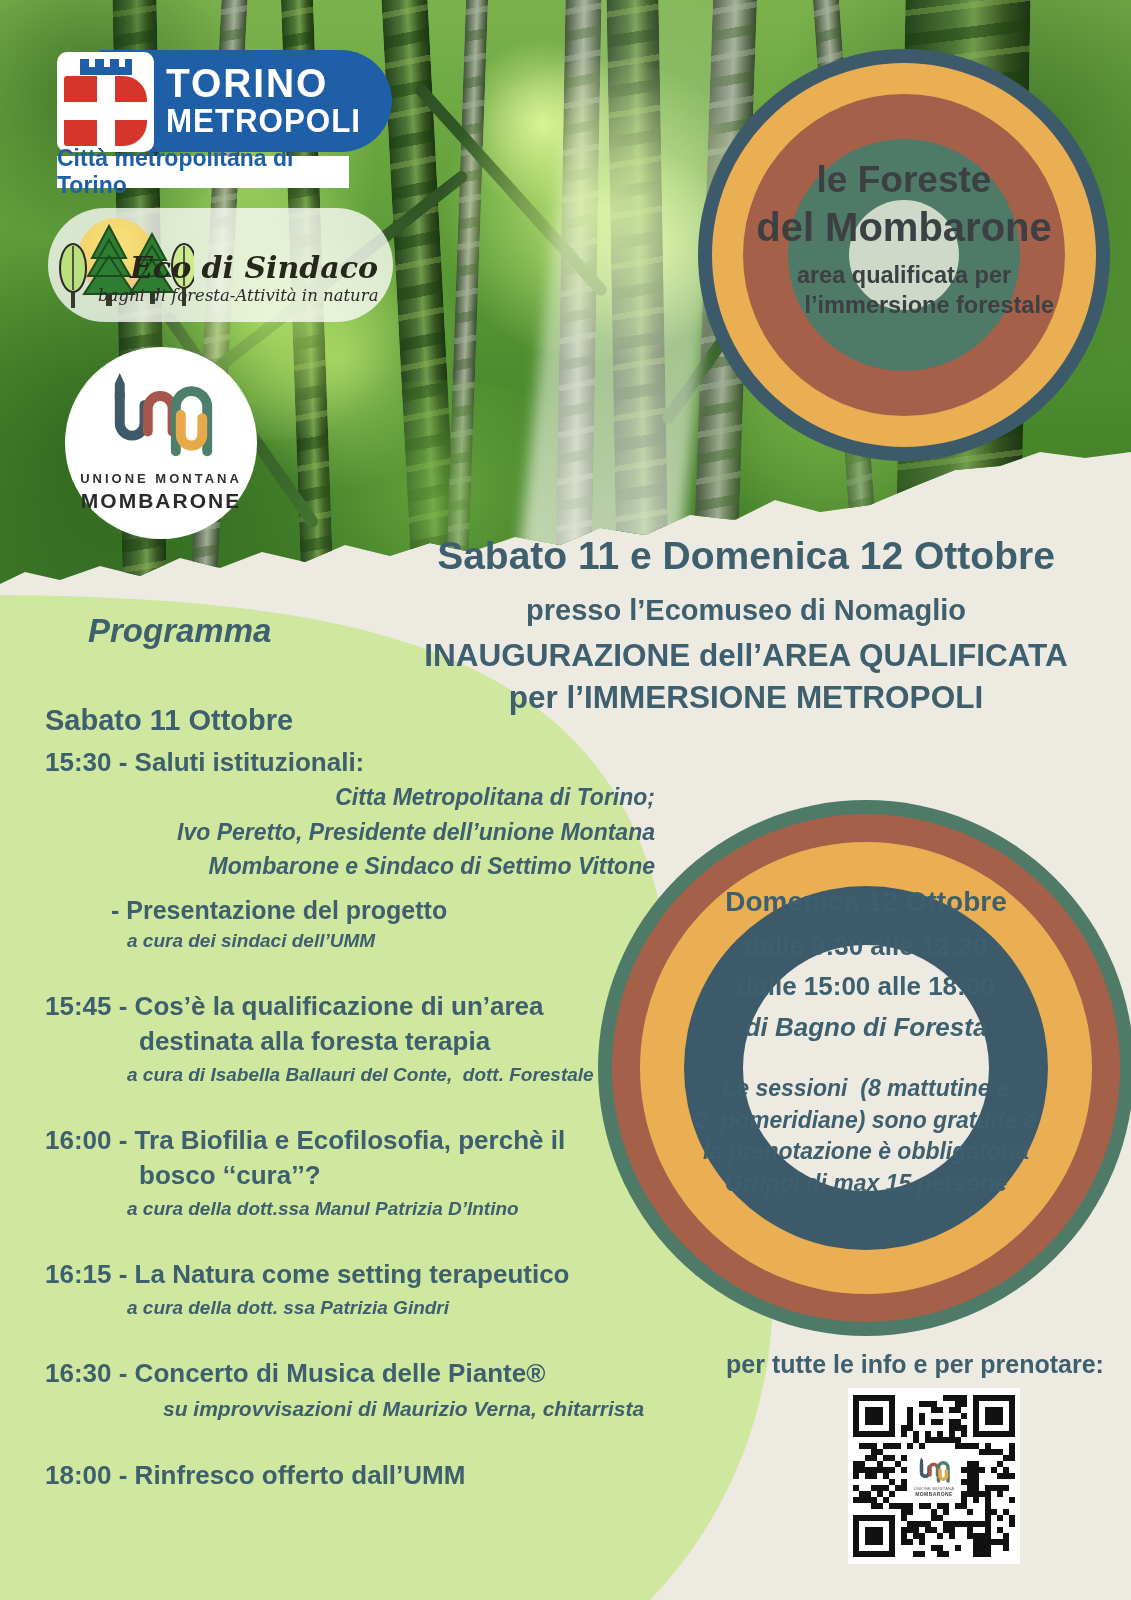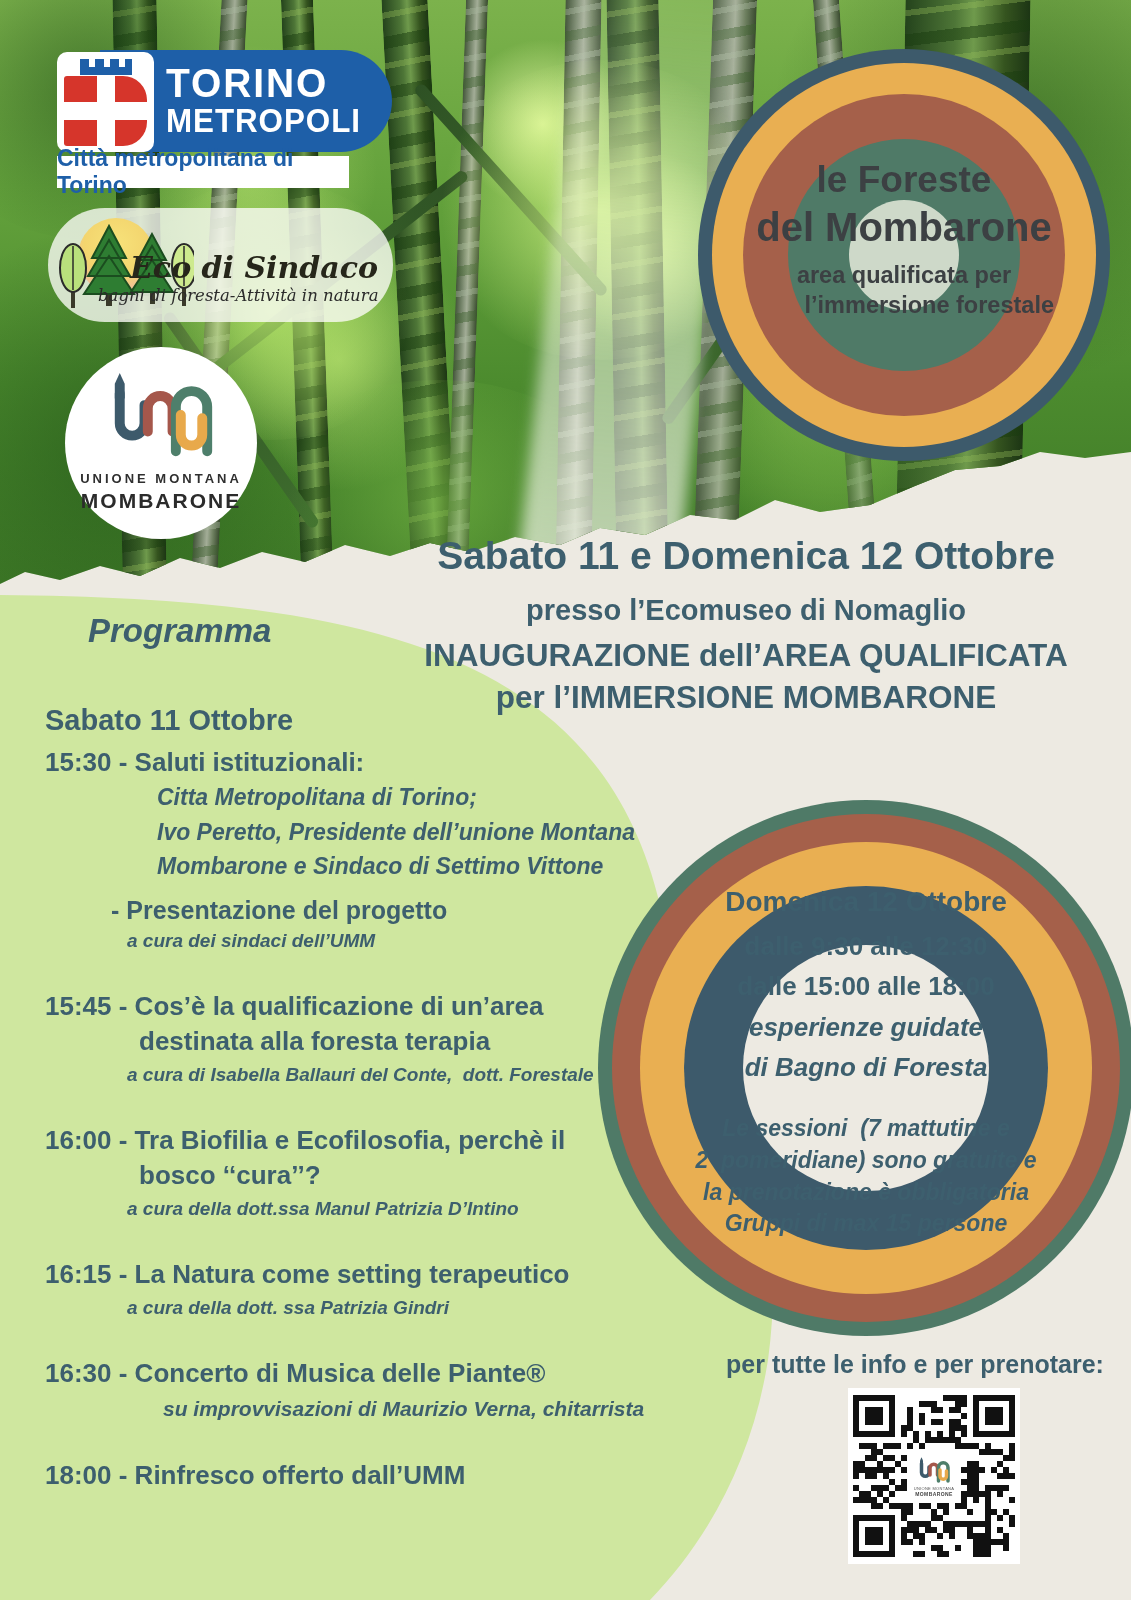--- a/index.html
+++ b/index.html
@@ -66,21 +66,21 @@
   .h-l3{font-size:31.5px;font-weight:bold;margin-top:10px;}
   .h-l4{font-size:31.5px;font-weight:bold;margin-top:5px;}
 
   
   .prog-title{position:absolute;left:88px;top:612px;font-size:33px;font-weight:bold;font-style:italic;color:var(--teal);}
   .program{position:absolute;left:45px;top:704px;width:610px;color:var(--teal);}
   .prog-day{font-size:29px;font-weight:bold;margin-bottom:8px;}
   .program div{white-space:pre-wrap;}
   .pl-time{font-size:26px;font-weight:bold;line-height:1.35;}
   .pl-cont{font-size:26px;font-weight:bold;line-height:1.35;margin-left:94px;}
-  .pl-det{font-size:23px;font-weight:bold;font-style:italic;line-height:1.5;margin-left:112px;}
+  .pl-det{font-size:23px;font-weight:bold;font-style:italic;line-height:1.5;margin-left:112px;text-align:right;}
   .pl-sub{font-size:25px;font-weight:bold;margin-left:66px;margin-top:12px;}
   .pl-tiny{font-size:19px;font-weight:bold;font-style:italic;margin-left:82px;margin-top:5px;}
   .pl-tiny2{font-size:21px;font-weight:bold;font-style:italic;margin-left:118px;margin-top:6px;}
   .gap{margin-top:37px;}
 
   
   .sunday{position:absolute;left:638px;top:886px;width:456px;text-align:center;color:var(--teal);}
   .sunday div{white-space:pre-wrap;}
   .sl-title{font-size:28px;font-weight:bold;margin-bottom:8px;}
   .sl-time{font-size:26px;font-weight:bold;line-height:1.55;}
@@ -232,21 +232,21 @@
       <path d="M104 56 V80 A13 13 0 0 0 130 80 V60" fill="none" stroke="#e8a94b" stroke-width="12" stroke-linecap="round"></path>
     </svg>
     <div class="umm-t1">UNIONE MONTANA</div>
     <div class="umm-t2">MOMBARONE</div>
   </div>
 
   <div class="heading">
     <div class="h-l1">Sabato 11 e Domenica 12 Ottobre</div>
     <div class="h-l2">presso l’Ecomuseo di Nomaglio</div>
     <div class="h-l3">INAUGURAZIONE dell’AREA QUALIFICATA</div>
-    <div class="h-l4">per l’IMMERSIONE MOMBARONE</div>
+    <div class="h-l4">per l’IMMERSIONE METROPOLI</div>
   </div>
 
   <div class="prog-title">Programma</div>
   <div class="program">
     <div class="prog-day">Sabato 11 Ottobre</div>
     <div id="program-lines"><div class="pl-time">15:30 - Saluti istituzionali:</div><div class="pl-det">Citta Metropolitana di Torino;</div><div class="pl-det">Ivo Peretto, Presidente dell’unione Montana</div><div class="pl-det">Mombarone e Sindaco di Settimo Vittone</div><div class="pl-sub">- Presentazione del progetto</div><div class="pl-tiny">a cura dei sindaci dell’UMM</div><div class="pl-time gap">15:45 - Cos’è la qualificazione di un’area</div><div class="pl-cont">destinata alla foresta terapia</div><div class="pl-tiny">a cura di Isabella Ballauri del Conte,  dott. Forestale</div><div class="pl-time gap">16:00 - Tra Biofilia e Ecofilosofia, perchè il</div><div class="pl-cont">bosco ‘‘cura’’?</div><div class="pl-tiny">a cura della dott.ssa Manul Patrizia D’Intino</div><div class="pl-time gap">16:15 - La Natura come setting terapeutico</div><div class="pl-tiny">a cura della dott. ssa Patrizia Gindri</div><div class="pl-time gap">16:30 - Concerto di Musica delle Piante®</div><div class="pl-tiny2">su improvvisazioni di Maurizio Verna, chitarrista</div><div class="pl-time gap">18:00 - Rinfresco offerto dall’UMM</div></div>
   </div>
 
   <div class="ring circle-bottom">
     <div class="ring r2">
@@ -254,23 +254,22 @@
         <div class="ring r4">
           <div class="ring r5"></div>
         </div>
       </div>
     </div>
   </div>
   <div class="sunday" id="sunday-lines">
       <div class="sl-title">Domenica 12 Ottobre</div>
       <div class="sl-time">dalle 9:30 alle 12:30</div>
       <div class="sl-time">dalle 15:00 alle 18:00</div>
-      <div class="sl-it">esperienze guidate</div>
       <div class="sl-it">di Bagno di Foresta</div>
-      <div class="sl-note sgap">Le sessioni  (7 mattutine e</div>
+      <div class="sl-note sgap">Le sessioni  (8 mattutine e</div>
       <div class="sl-note">2  pomeridiane) sono gratuite e</div>
       <div class="sl-note">la prenotazione è obbligatoria</div>
       <div class="sl-note">Gruppi di max 15 persone</div>
     </div>
 
   <div class="booking">per tutte le info e per prenotare:</div>
   <div class="qr-card">
     <div class="qr-grid" id="qr-grid">
       <div class="qr-finder" style="left:0;top:0;">
           <div class="qr-core"></div>

